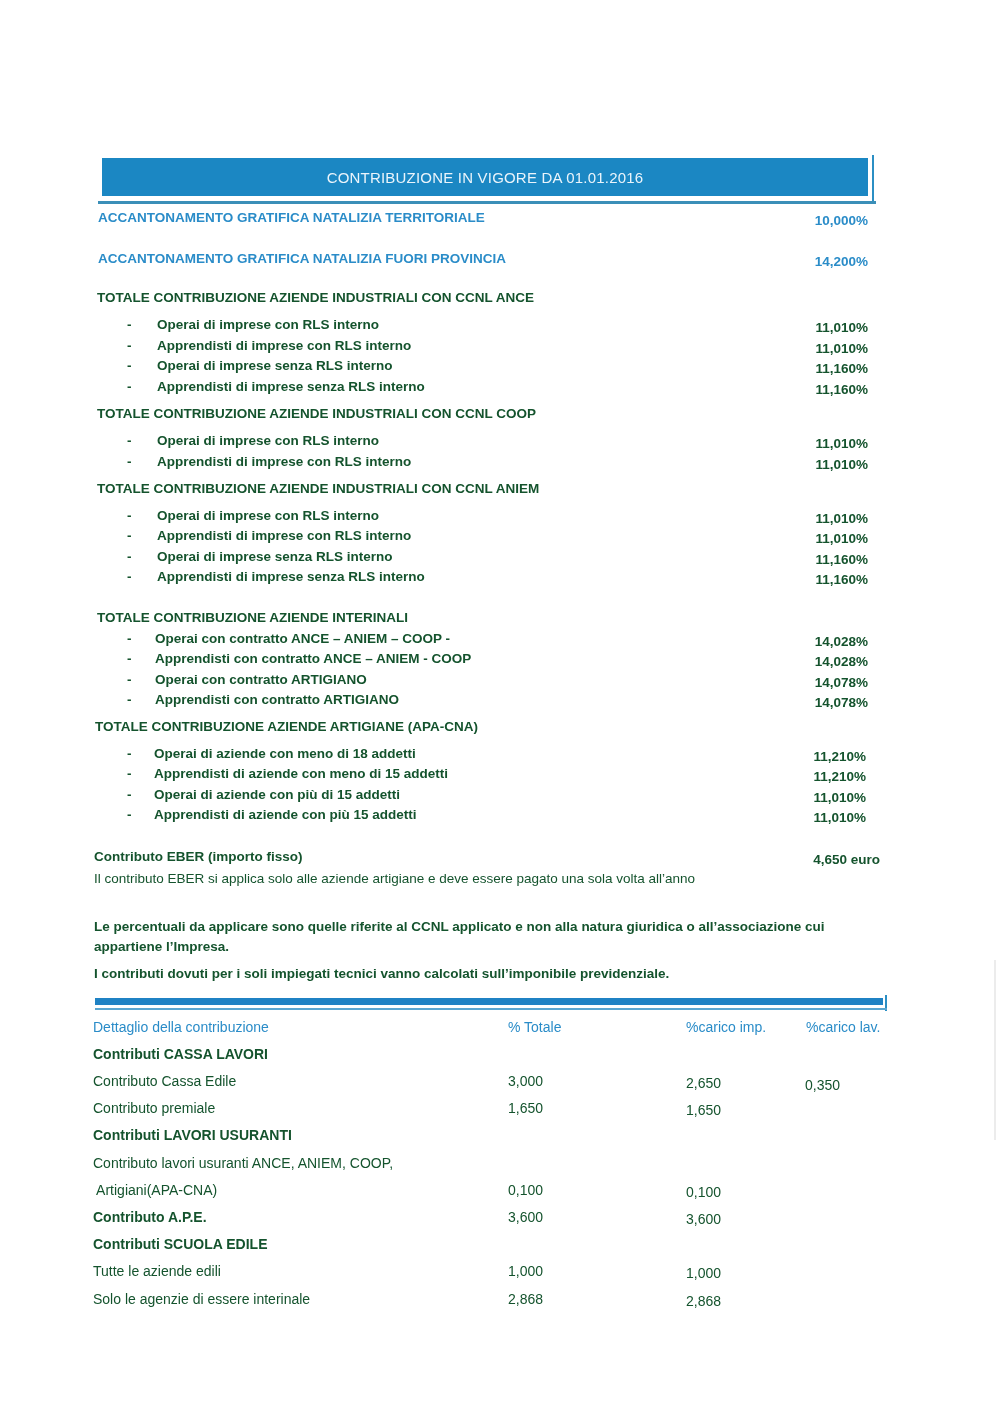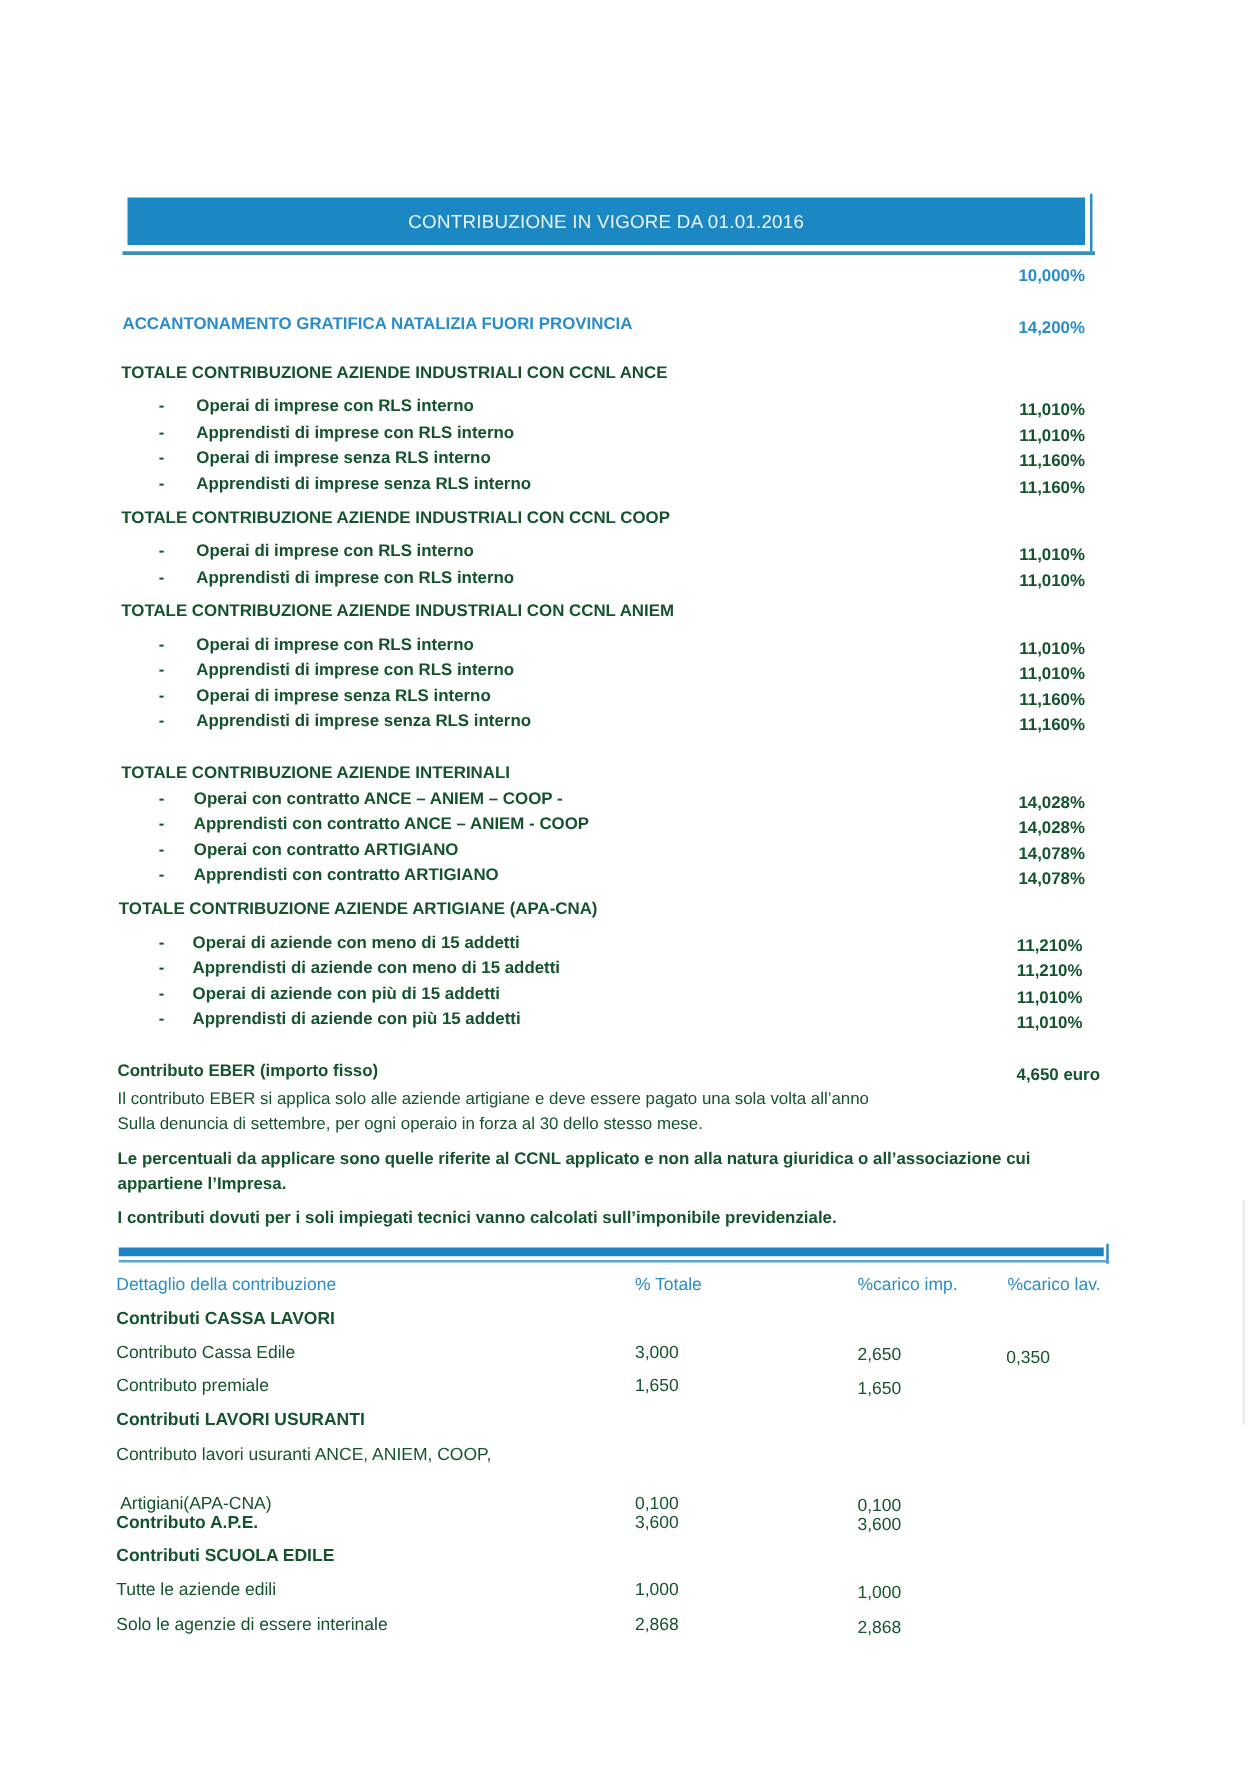--- a/index.html
+++ b/index.html
@@ -56,20 +56,21 @@
 
 <div class="page">
 
   <div class="banner-wrap">
     <div class="banner">CONTRIBUZIONE IN VIGORE DA 01.01.2016</div>
     <div class="banner-edge-right"></div>
     <div class="banner-underline"></div>
   </div>
 
   <div class="row blue" style="top:210px;">
+    <span class="label" style="left:98px;">ACCANTONAMENTO GRATIFICA NATALIZIA TERRITORIALE</span>
     <span class="value val-right" style="top:3px;">10,000%</span>
   </div>
   <div class="row blue" style="top:251px;">
     <span class="label" style="left:98px;">ACCANTONAMENTO GRATIFICA NATALIZIA FUORI PROVINCIA</span>
     <span class="value val-right" style="top:3px;">14,200%</span>
   </div>
 
   <div class="row dark" style="top:290px;">
     <span class="label sec-title">TOTALE CONTRIBUZIONE AZIENDE INDUSTRIALI CON CCNL ANCE</span>
   </div>
@@ -154,21 +155,21 @@
     <span class="label bullet">-</span>
     <span class="label" style="left:155px;">Apprendisti con contratto ARTIGIANO</span>
     <span class="value val-right" style="top:3px;">14,078%</span>
   </div>
 
   <div class="row dark" style="top:719px;">
     <span class="label" style="left:95px;">TOTALE CONTRIBUZIONE AZIENDE ARTIGIANE (APA-CNA)</span>
   </div>
   <div class="row dark" style="top:746px;">
     <span class="label bullet">-</span>
-    <span class="label" style="left:154px;">Operai di aziende con meno di 15 addetti</span>
+    <span class="label" style="left:154px;">Operai di aziende con meno di 18 addetti</span>
     <span class="value" style="right:134px; top:3px;">11,210%</span>
   </div>
   <div class="row dark" style="top:766px;">
     <span class="label bullet">-</span>
     <span class="label" style="left:154px;">Apprendisti di aziende con meno di 15 addetti</span>
     <span class="value" style="right:134px; top:3px;">11,210%</span>
   </div>
   <div class="row dark" style="top:787px;">
     <span class="label bullet">-</span>
     <span class="label" style="left:154px;">Operai di aziende con più di 15 addetti</span>
@@ -179,23 +180,20 @@
     <span class="label" style="left:154px;">Apprendisti di aziende con più 15 addetti</span>
     <span class="value" style="right:134px; top:3px;">11,010%</span>
   </div>
 
   <div class="row dark" style="top:849px;">
     <span class="label" style="left:94px;">Contributo EBER (importo fisso)</span>
     <span class="value" style="right:120px; top:3px;">4,650 euro</span>
   </div>
   <div class="row dark plain" style="top:871px;">
     <span class="label" style="left:94px;">Il contributo EBER si applica solo alle aziende artigiane e deve essere pagato una sola volta all’anno</span>
-  </div>
-  <div class="row dark plain" style="top:891px;">
-    <span class="label" style="left:94px;">Sulla denuncia di settembre, per ogni operaio in forza al 30 dello stesso mese.</span>
   </div>
 
   <div class="row dark" style="top:939px;">
     <span class="label" style="left:94px;">appartiene l’Impresa.</span>
   </div>
   <div class="row dark" style="top:919px;">
     <span class="label" style="left:94px;">Le percentuali da applicare sono quelle riferite al CCNL applicato e non alla natura giuridica o all’associazione cui</span>
   </div>
   <div class="row dark" style="top:966px;">
     <span class="label" style="left:94px;">I contributi dovuti per i soli impiegati tecnici vanno calcolati sull’imponibile previdenziale.</span>
@@ -229,21 +227,21 @@
       <span class="tcol1">Contributo premiale</span>
       <span class="tcol2">1,650</span>
       <span class="tcol3" style="top:2px;">1,650</span>
     </div>
     <div class="t-row dark bold" style="top:1127px;">
       <span class="tcol1">Contributi LAVORI USURANTI</span>
     </div>
     <div class="t-row dark" style="top:1155px;">
       <span class="tcol1">Contributo lavori usuranti ANCE, ANIEM, COOP,</span>
     </div>
-    <div class="t-row dark" style="top:1182px;margin-top:12px;">
+    <div class="t-row dark" style="top:1182px;">
       <span class="tcol1" style="white-space:pre;"> Artigiani(APA-CNA)</span>
       <span class="tcol2">0,100</span>
       <span class="tcol3" style="top:2px;">0,100</span>
     </div>
     <div class="t-row dark" style="top:1209px;">
       <span class="tcol1 bold">Contributo A.P.E.</span>
       <span class="tcol2">3,600</span>
       <span class="tcol3" style="top:2px;">3,600</span>
     </div>
     <div class="t-row dark bold" style="top:1236px;">

